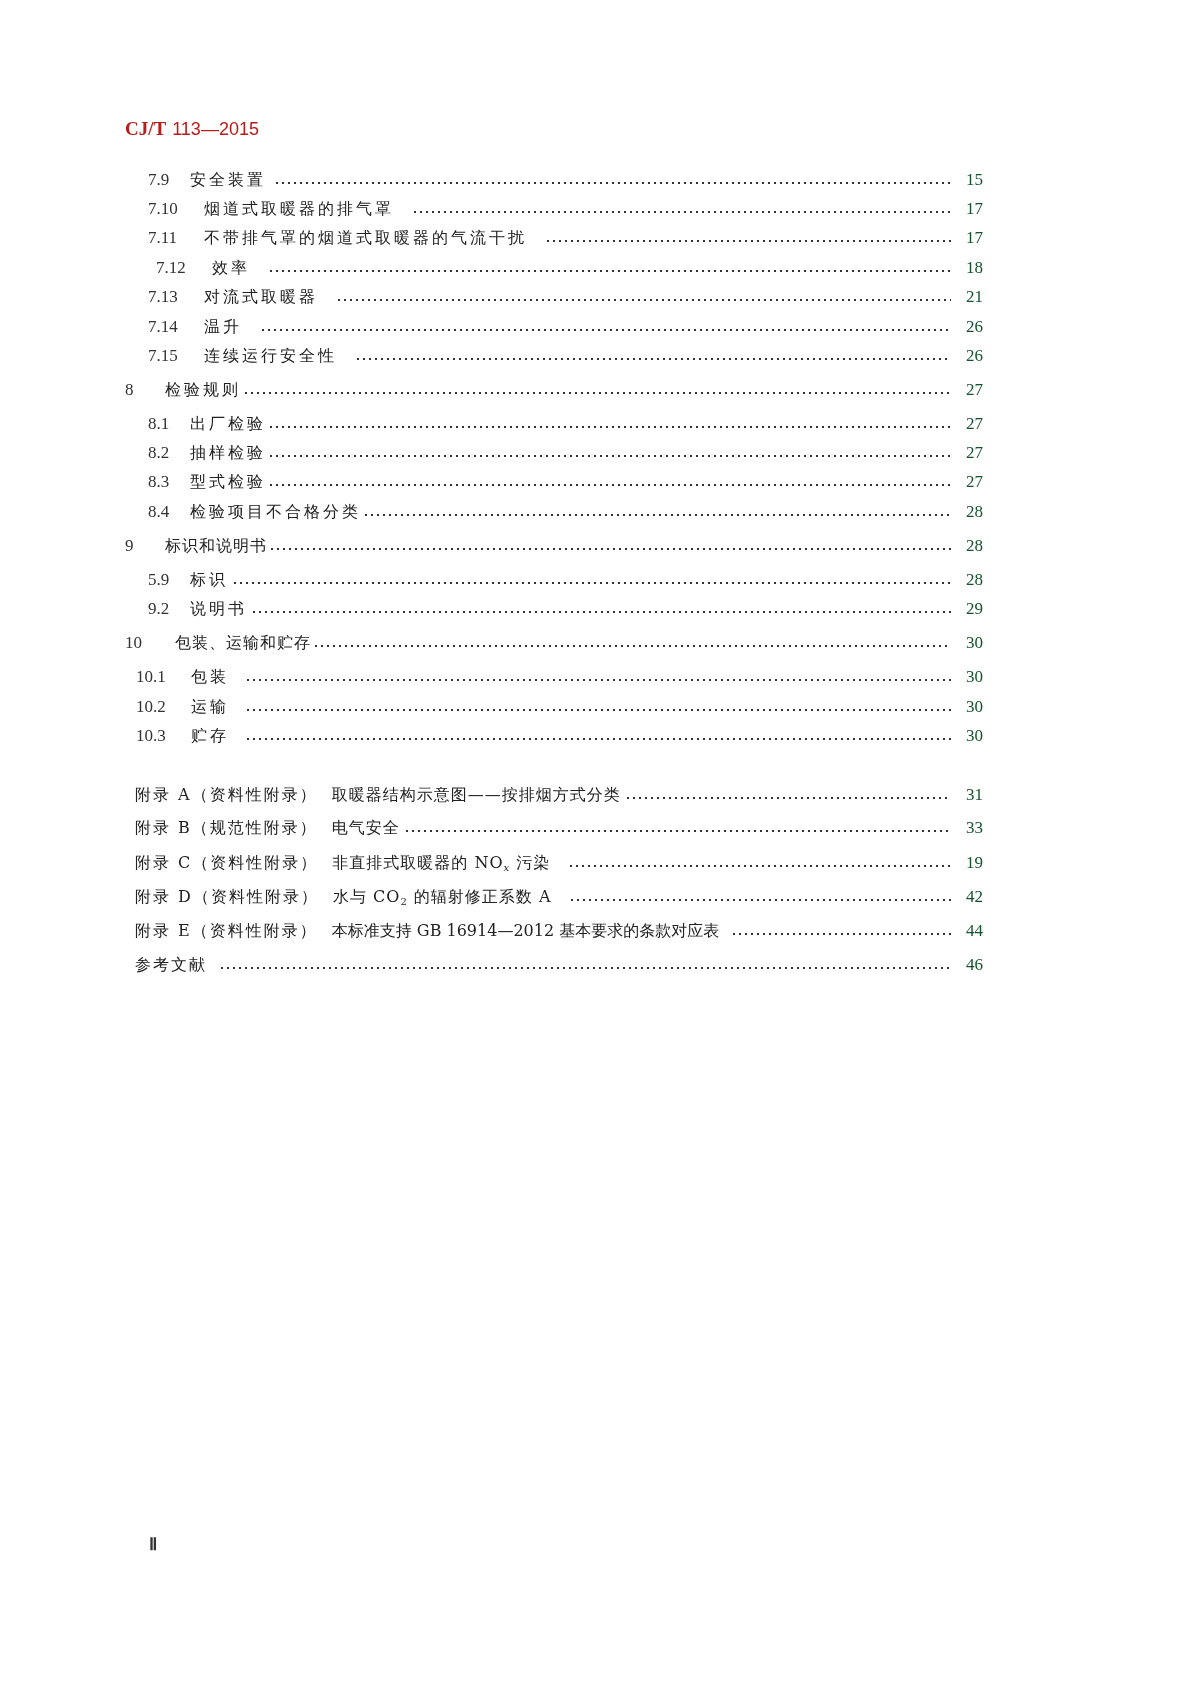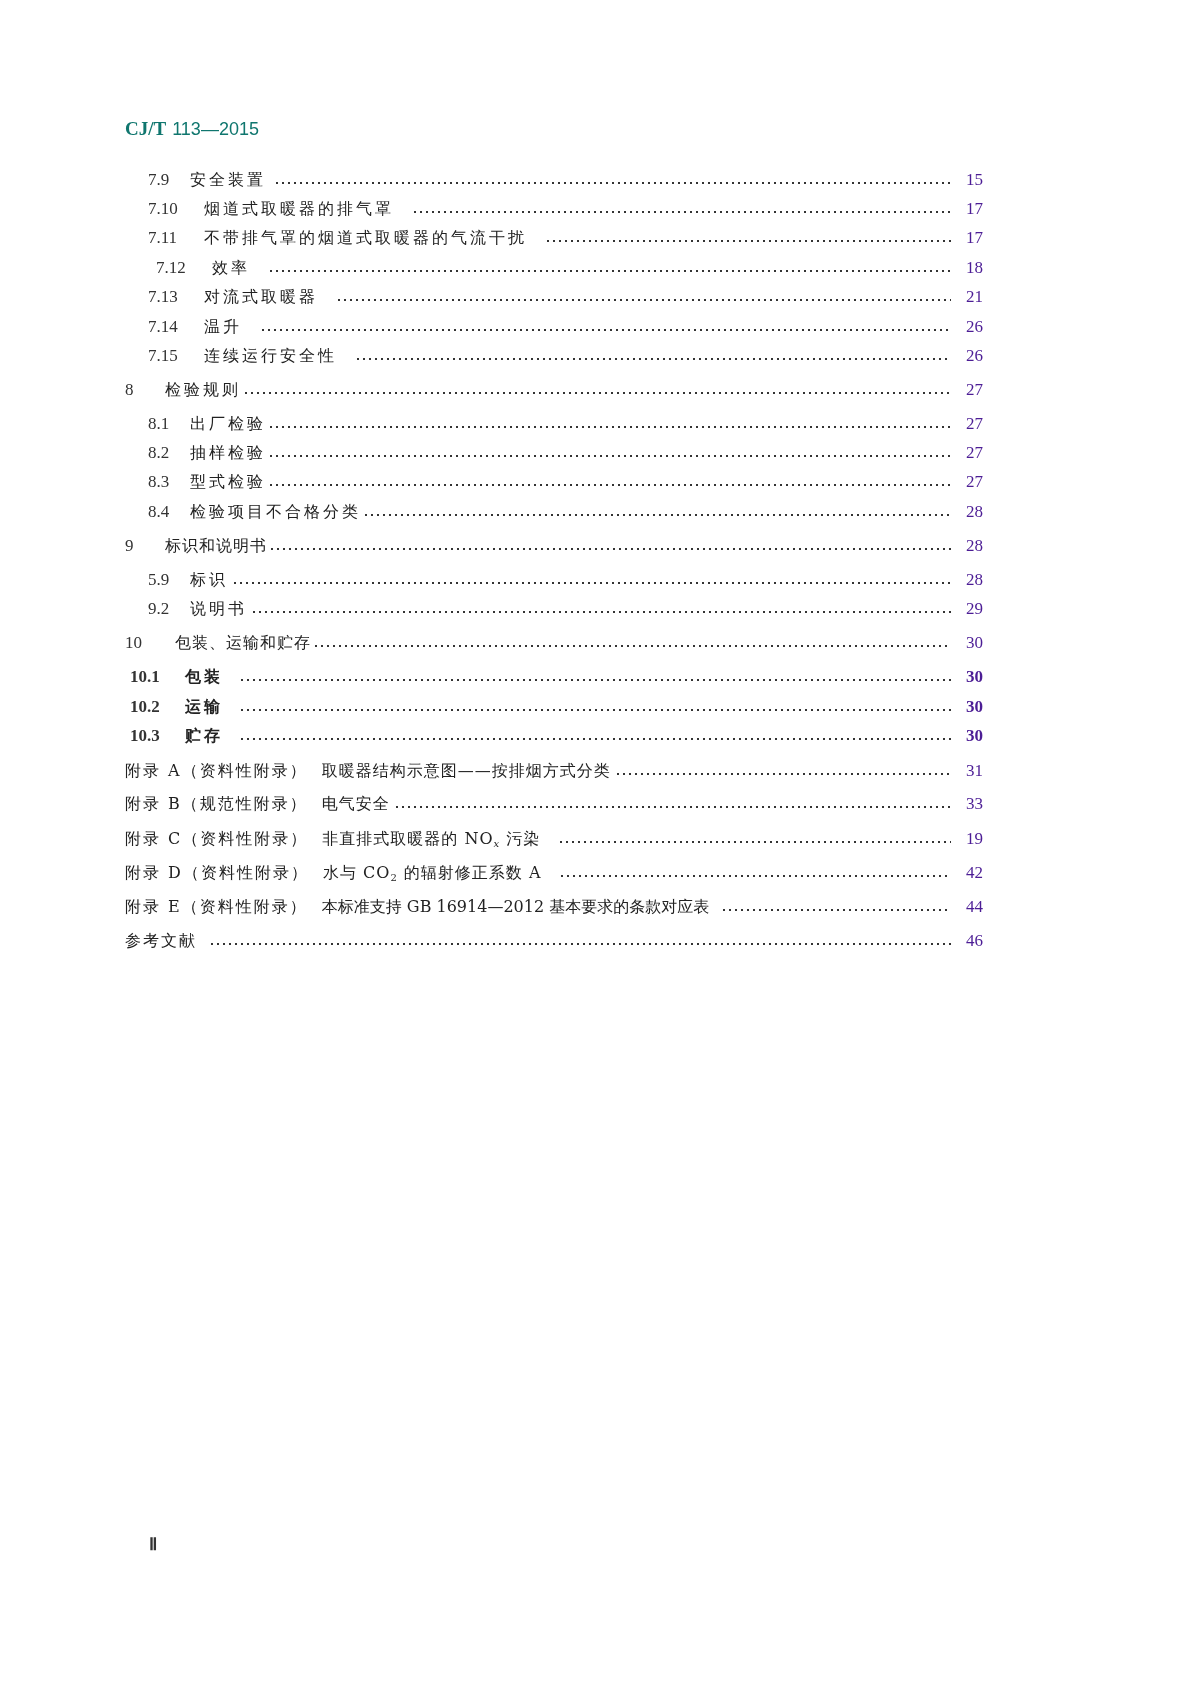--- a/index.html
+++ b/index.html
@@ -1,39 +1,39 @@
 <!DOCTYPE html>
 <html><head>
 <meta charset="utf-8">
 <style>
   html, body { margin: 0; padding: 0; background: #ffffff; }
   body { width: 1191px; height: 1684px; position: relative; overflow: hidden;
          font-family: "DejaVu Serif", "Liberation Serif", serif; color: #222; }
-  .header { position: absolute; left: 125px; top: 118px; font-size: 17px; color: #0f766e; }
+  .header { position: absolute; left: 125px; top: 118px; font-size: 17px; color: #b91c1c; }
   .header .std-bold { font-family: "Liberation Serif", serif; font-weight: bold; font-size: 19px; }
   .header .std-num { font-family: "Liberation Sans", sans-serif; font-size: 18px; margin-left: 6px; }
   .toc { position: absolute; left: 0; top: 0; width: 1191px; }
   .row { position: absolute; height: 24px; display: flex; align-items: center;
          font-size: 16px; right: 208px; white-space: nowrap; }
   .row .num { display: inline-block; color: #333; font-family: "Liberation Serif", serif; font-size: 17px; }
   .row .title { letter-spacing: 3px; color: #222; }
   .row .leader { flex: 1; height: 2px; margin: 0 10px 0 8px; align-self: center;
                  margin-top: 6px;
                  background-image: radial-gradient(circle, #333 0.9px, transparent 1.1px);
                  background-size: 6px 2px; background-repeat: repeat-x; }
-  .row .page { width: 22px; text-align: right; font-family: "Liberation Serif", serif; font-size: 17px; color: #4c1d95; }
+  .row .page { width: 22px; text-align: right; font-family: "Liberation Serif", serif; font-size: 17px; color: #14532d; }
   .l1 .num { width: 42px; }
   .l2 .num { width: 56px; }
   .l1 { left: 148px; }
   .top-level { left: 125px; }
   .top-level .num { width: 40px; }
   .ch10 .num { width: 50px; }
-  .sub10 { left: 130px; font-weight: bold; }
+  .sub10 { left: 136px; }
   .sub10 .num { width: 55px; }
-  .appx { left: 125px; }
+  .appx { left: 135px; margin-top: 24px; }
   .appx .lbl { letter-spacing: 2px; margin-right: 14px; }
   .appx .title { letter-spacing: 1px; }
   .footer { position: absolute; left: 149px; top: 1534px; font-family: "Liberation Serif", serif;
             font-size: 17px; font-weight: bold; color: #333; letter-spacing: -1px; }
   sub { font-size: 10px; vertical-align: -3px; }
 </style>
 </head>
 <body>
 
 <div class="header">

